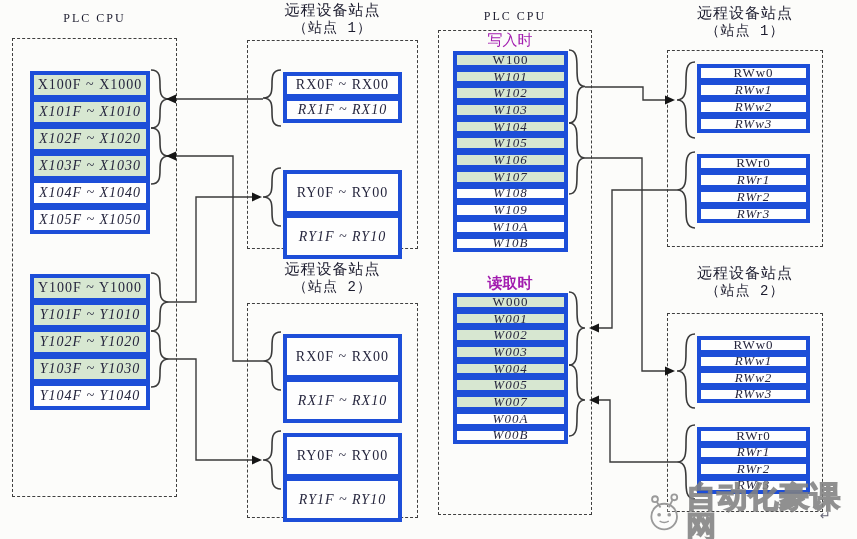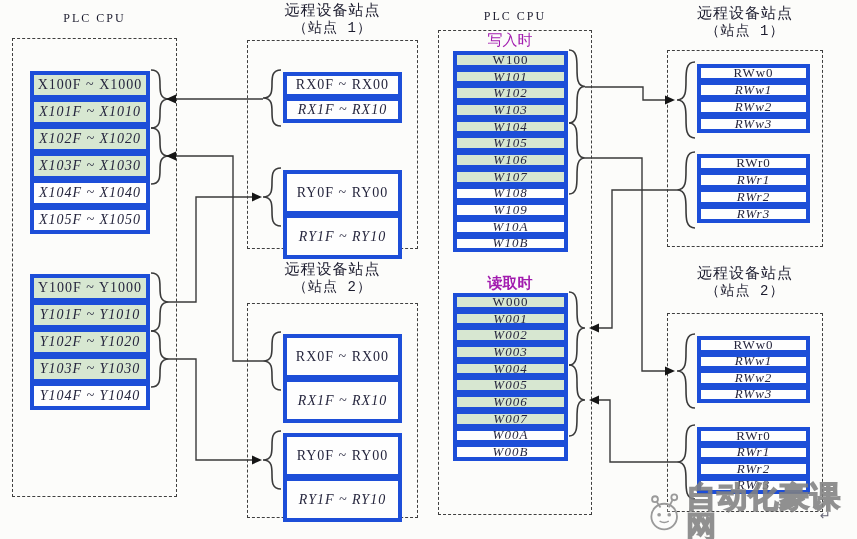--- a/index.html
+++ b/index.html
@@ -217,23 +217,20 @@
       <div class="cell filled">
         <span>W003</span>
       </div>
       <div class="cell filled">
         <span>W004</span>
       </div>
       <div class="cell filled">
         <span>W005</span>
       </div>
       <div class="cell filled">
-        <span>W006</span>
-      </div>
-      <div class="cell filled">
         <span>W007</span>
       </div>
       <div class="cell">
         <span>W00A</span>
       </div>
       <div class="cell">
         <span>W00B</span>
       </div>
     </div>
 

